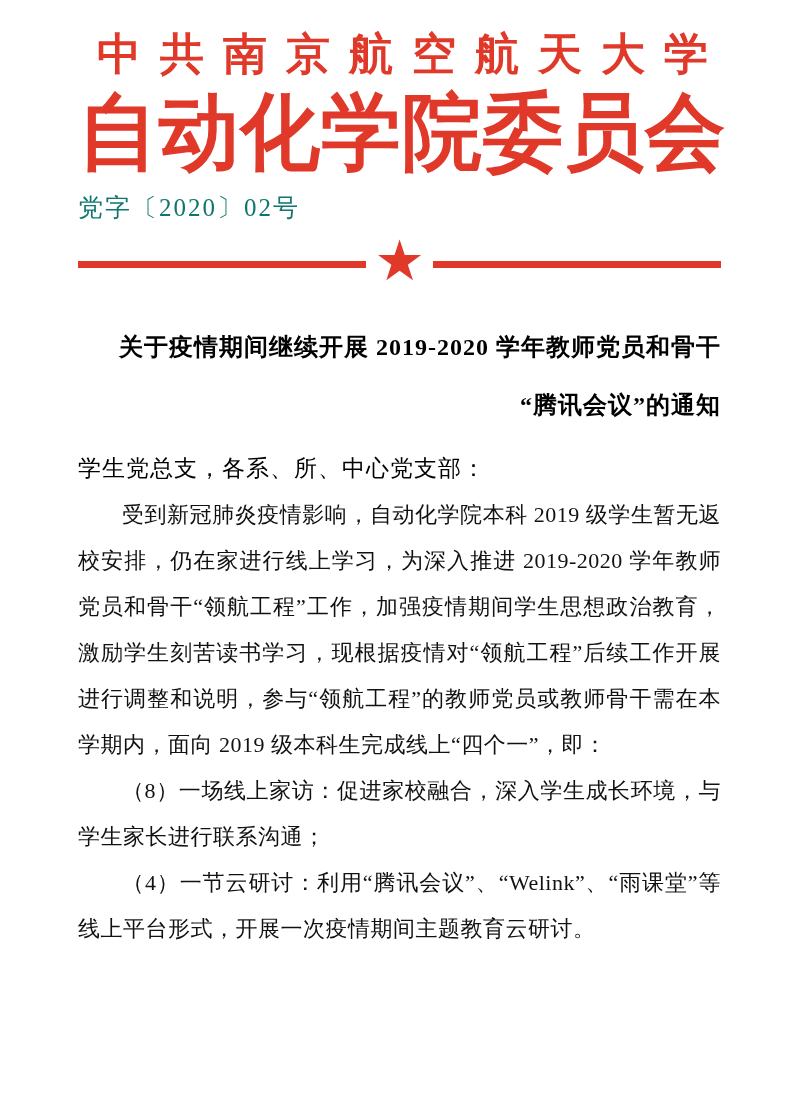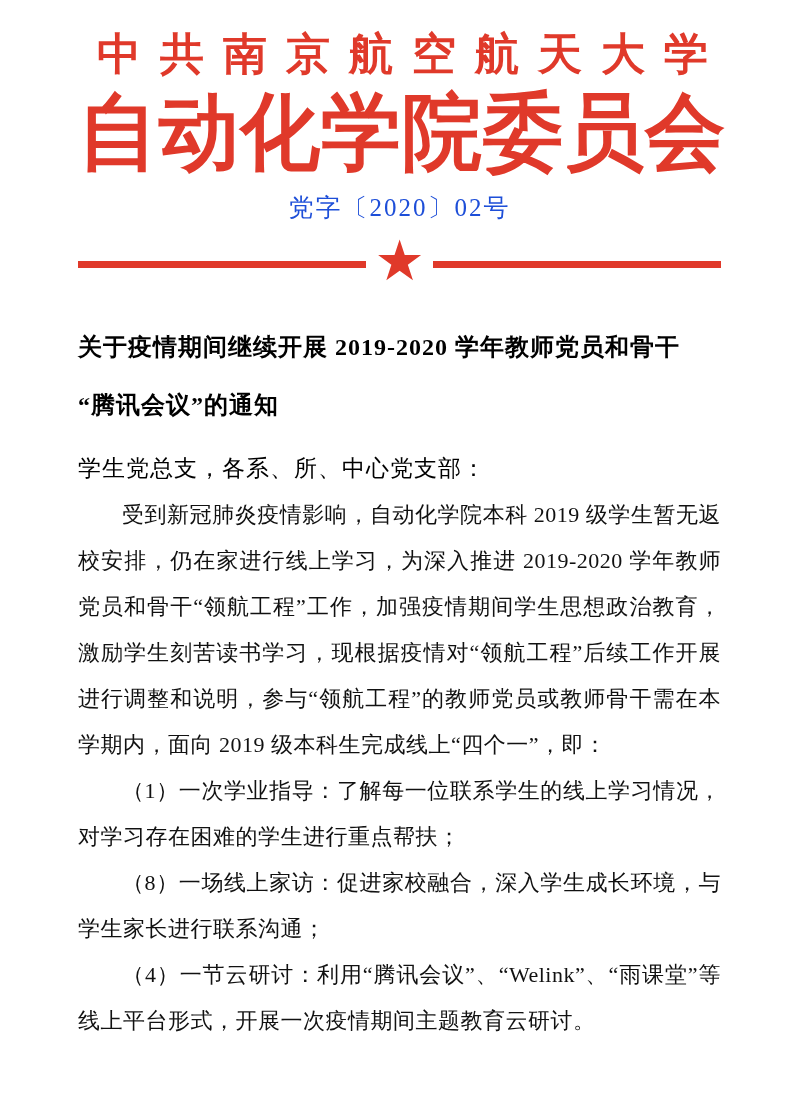--- a/index.html
+++ b/index.html
@@ -39,23 +39,23 @@
     text-align: center;
     letter-spacing: 1px;
     white-space: nowrap;
     transform: scaleY(1.05);
     transform-origin: top center;
   }
   .doc-number {
     margin-top: 12px;
     font-size: 25px;
     line-height: 32px;
-    text-align: center;
+    text-align: left;
     letter-spacing: 2px;
-    color: #1d4ed8;
+    color: #0f766e;
   }
   
   .divider {
     margin-top: 16px;
     height: 48px;
     display: flex;
     align-items: center;
   }
   .divider .rule {
     flex: 1;
@@ -69,21 +69,21 @@
     line-height: 1;
     margin: 0 8px;
     transform: translateY(-3px);
   }
   
   .doc-title {
     margin-top: 30px;
     font-size: 24px;
     font-weight: bold;
     line-height: 58px;
-    text-align: left;
+    text-align: right;
     letter-spacing: 1px;
     color: #000000;
   }
   
   .salutation {
     margin-top: 12px;
     font-size: 23px;
     font-weight: normal;
     line-height: 46px;
     letter-spacing: 1px;
@@ -118,20 +118,19 @@
 
   <div class="doc-title">
     <div>关于疫情期间继续开展 2019-2020 学年教师党员和骨干</div>
     <div>“腾讯会议”的通知</div>
   </div>
 
   <div class="salutation">学生党总支，各系、所、中心党支部：</div>
 
   <p class="para">受到新冠肺炎疫情影响，自动化学院本科 2019 级学生暂无返校安排，仍在家进行线上学习，为深入推进 2019-2020 学年教师党员和骨干“领航工程”工作，加强疫情期间学生思想政治教育，激励学生刻苦读书学习，现根据疫情对“领航工程”后续工作开展进行调整和说明，参与“领航工程”的教师党员或教师骨干需在本学期内，面向 2019 级本科生完成线上“四个一”，即：</p>
 
-  <p class="para">（1）一次学业指导：了解每一位联系学生的线上学习情况，对学习存在困难的学生进行重点帮扶；</p>
 
 
   <p class="para">（8）一场线上家访：促进家校融合，深入学生成长环境，与学生家长进行联系沟通；</p>
 
   <p class="para">（4）一节云研讨：利用“腾讯会议”、“Welink”、“雨课堂”等线上平台形式，开展一次疫情期间主题教育云研讨。</p>
 
 </div>
 
 </body></html>

